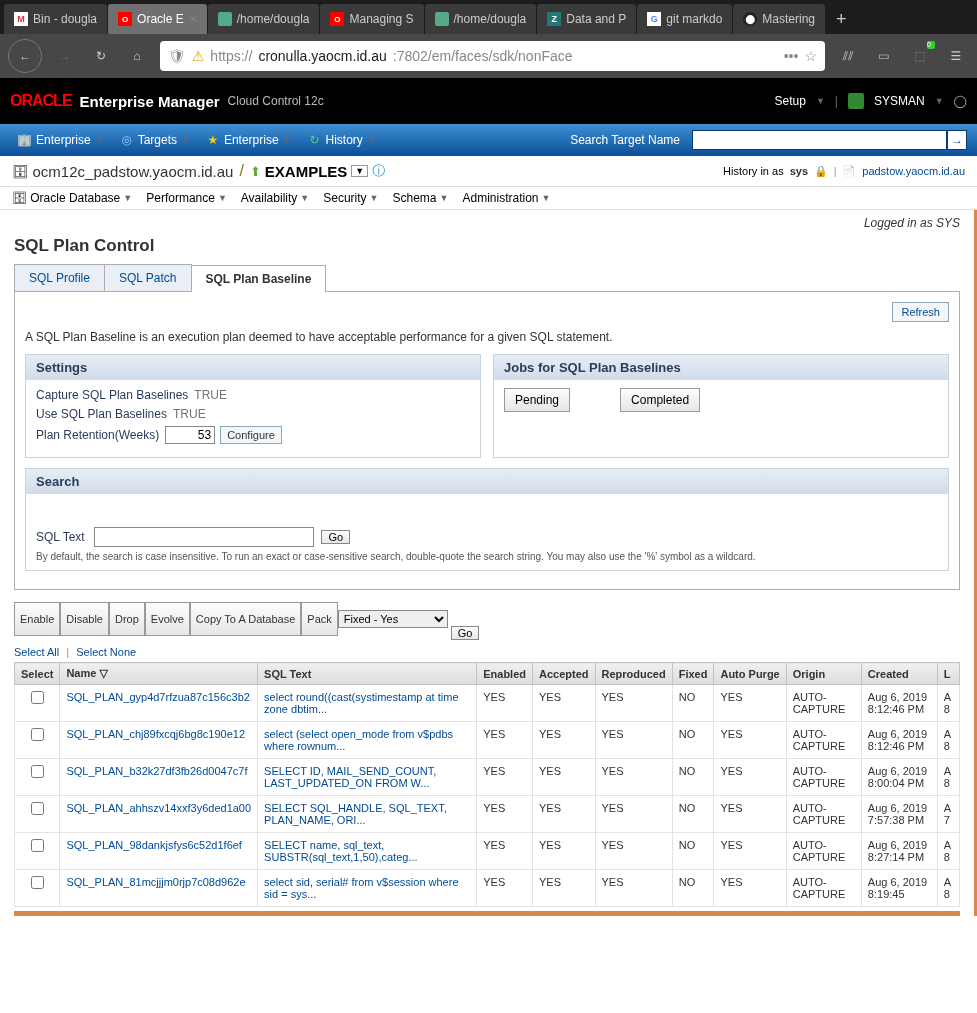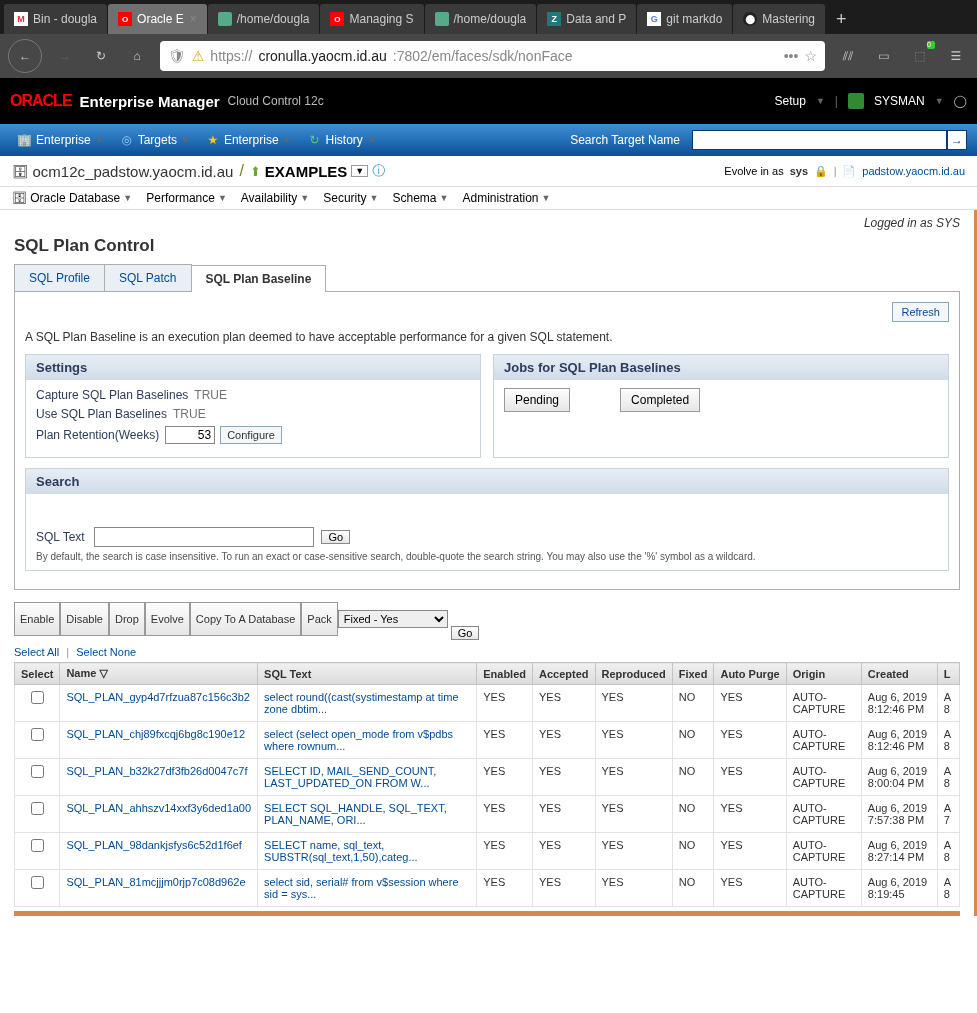--- a/index.html
+++ b/index.html
@@ -211,21 +211,21 @@
 
 <div class="context-bar">
   <span style="margin-right:4px">🗄</span>
   <span class="ctx-title">ocm12c_padstow.yaocm.id.au</span>
   <span class="ctx-arrow">/</span>
   <span style="color:#6a3">⬆</span>
   <span class="ctx-examples" style="margin-left:4px">EXAMPLES</span>
   <span style="border:1px solid #999;padding:0 3px;margin-left:4px;font-size:9px">▼</span>
   <span style="color:#39c;margin-left:4px">ⓘ</span>
   <div class="ctx-right">
-    <span>Evolve in as</span>
+    <span>History in as</span>
     <span class="sys-bold">sys</span>
     <span style="color:#d9a400">🔒</span>
     <span style="color:#999">|</span>
     <span>📄</span>
     <a href="#">padstow.yaocm.id.au</a>
   </div>
 </div>
 
 <div class="submenu">
   <div class="submenu-item">

